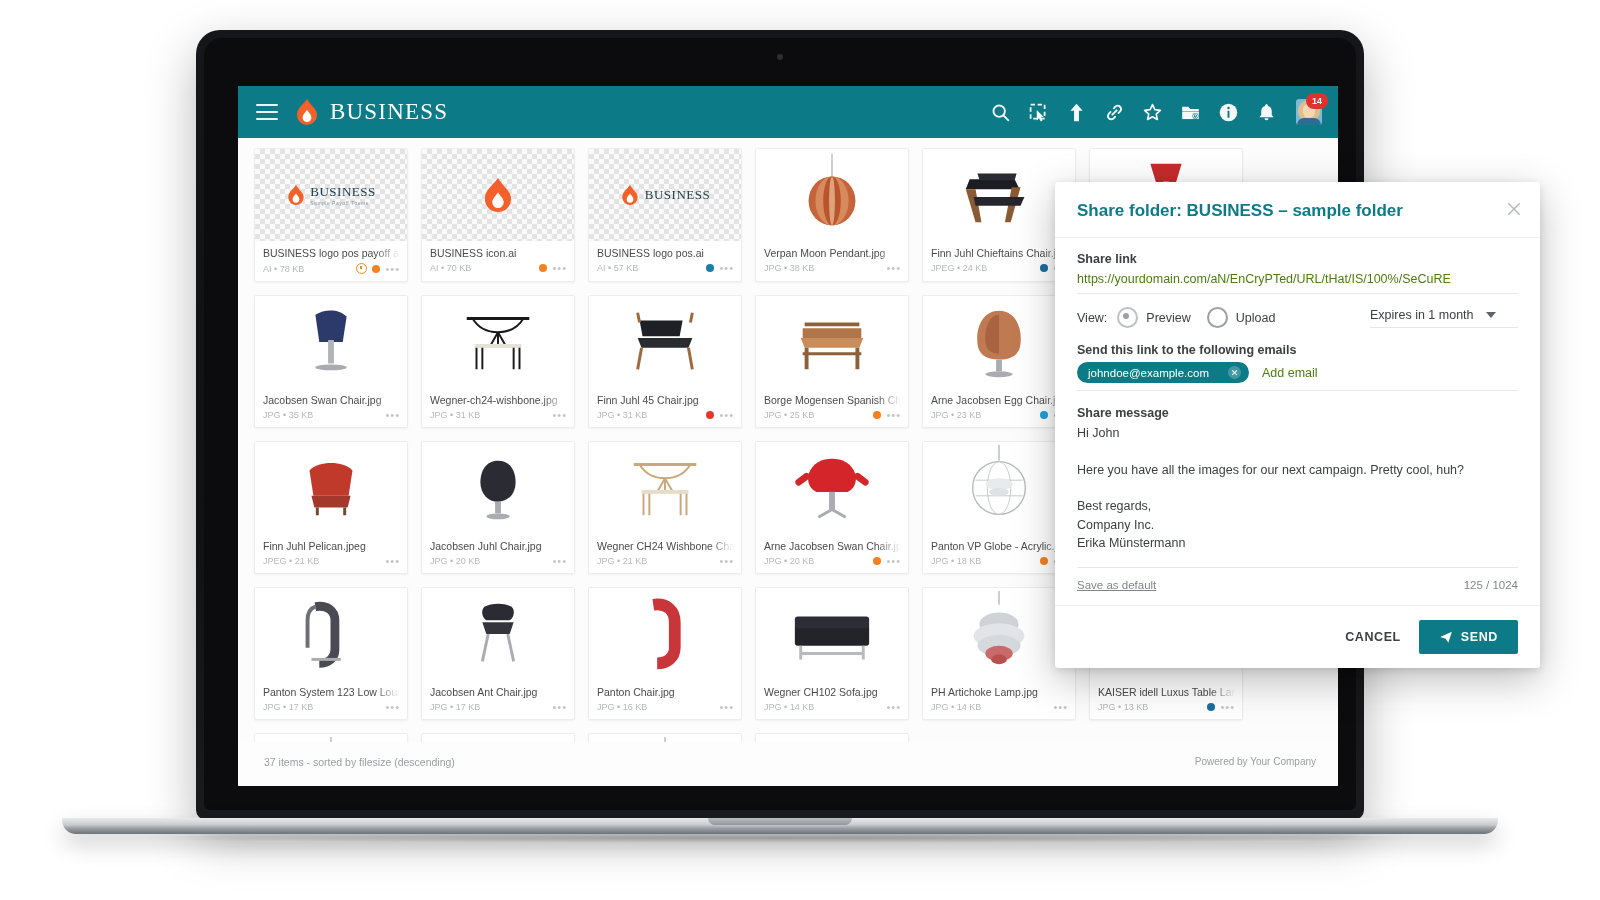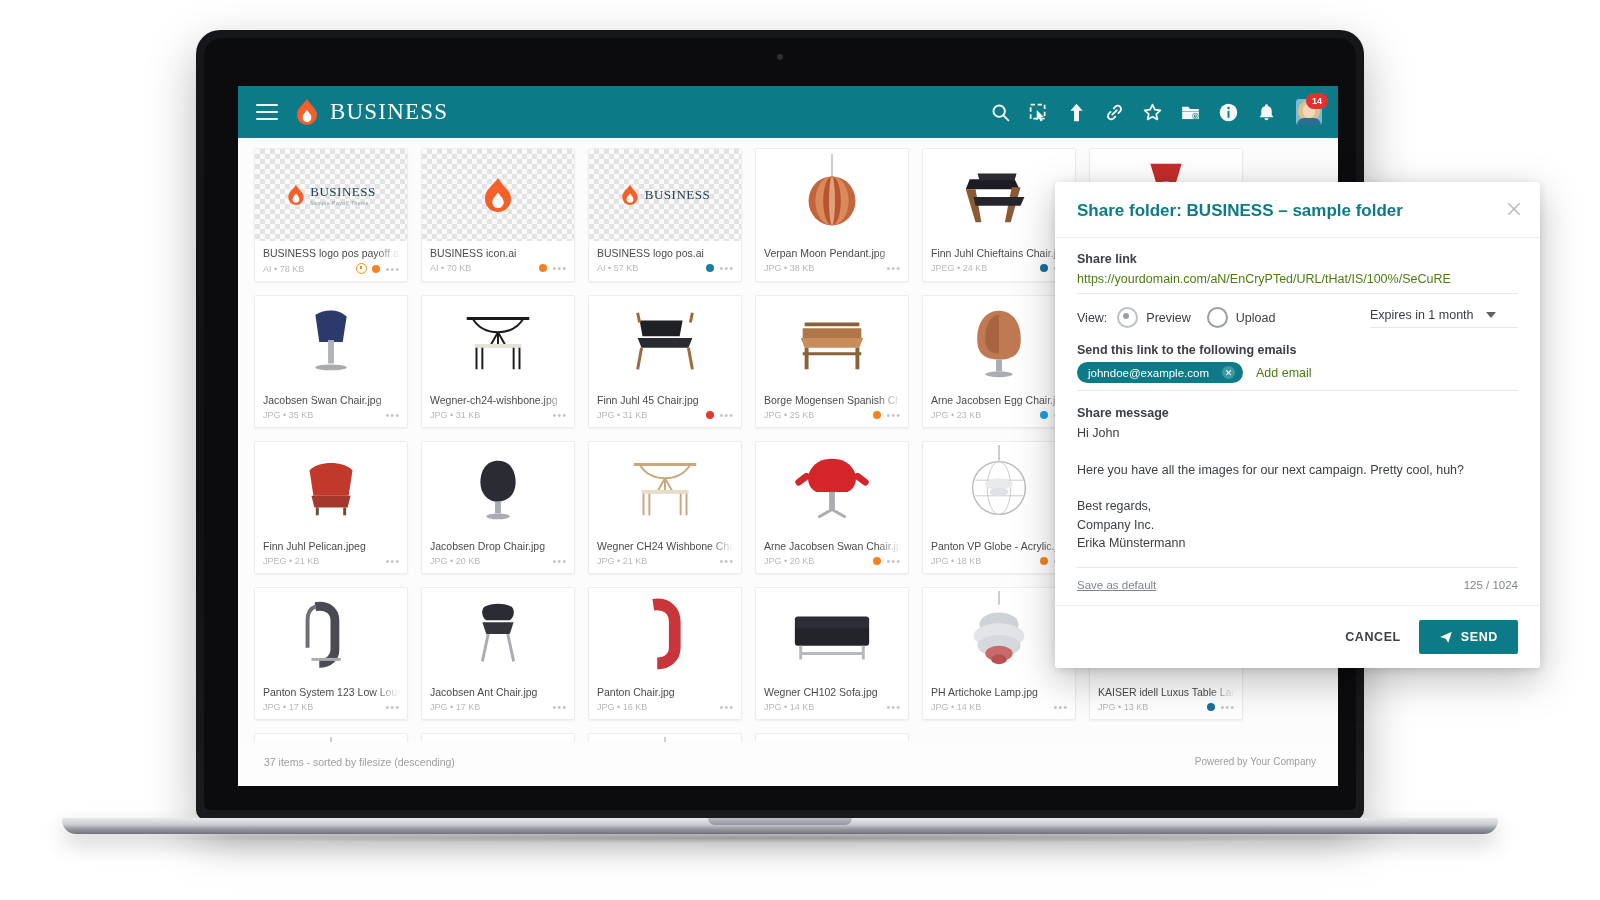--- a/index.html
+++ b/index.html
@@ -102,21 +102,21 @@
   .vlabel{font-size:12.5px;color:#3c4043;margin-right:10px;}
   .radio{width:17px;height:17px;border-radius:50%;border:2px solid #9aa0a6;display:inline-block;position:relative;cursor:pointer;}
   .radio.on{border-color:#bdc1c6;}
   .radio.on:after{content:"";position:absolute;left:3.5px;top:3.5px;width:6px;height:6px;border-radius:50%;background:#9aa0a6;}
   .ropt{font-size:12.5px;color:#3c4043;margin:0 16px 0 8px;}
   .expire{margin-left:auto;display:flex;align-items:center;gap:12px;border-bottom:1px solid #e6e8ea;padding-bottom:5px;min-width:148px;cursor:pointer;}
   .expire span{font-size:12.5px;color:#3c4043;}
   .caret{width:0;height:0;border-left:5px solid transparent;border-right:5px solid transparent;border-top:6px solid #5f6368;}
   .sec{margin-top:15px;}
   .chiprow{display:flex;align-items:center;padding-bottom:7px;border-bottom:1px solid #e6e8ea;margin-top:5px;}
-  .chip{background:#0d7b87;color:#fff;font-size:11.5px;border-radius:11px;padding:4px 8px 4px 11px;display:flex;align-items:center;gap:13px;}
+  .chip{background:#0d7b87;color:#fff;font-size:11.5px;border-radius:11px;padding:4px 8px 4px 11px;display:flex;align-items:center;gap:19px;}
   .chip-x{width:13px;height:13px;border-radius:50%;background:rgba(255,255,255,.22);display:flex;align-items:center;justify-content:center;font-size:9px;cursor:pointer;}
   .addmail{font-size:12.5px;color:#4d7c0f;margin-left:13px;}
   .msg{margin-top:2px;}
   .msg p{margin:0;font-size:12.5px;color:#3c4043;line-height:18.5px;}
   .msg .gap{height:18px;}
   .msgfoot{display:flex;align-items:center;margin-top:14px;padding-top:11px;border-top:1px solid #e6e8ea;padding-bottom:14px;}
   .savedef{font-size:11.5px;color:#80868b;text-decoration:underline;cursor:pointer;}
   .count{margin-left:auto;font-size:11.5px;color:#80868b;}
   .dlg-foot{border-top:1px solid #eceef0;padding:14px 22px;display:flex;justify-content:flex-end;align-items:center;gap:6px;}
   .btn-cancel{font-size:12.5px;color:#3c4043;letter-spacing:.6px;font-weight:700;padding:8px 12px;cursor:pointer;background:none;border:none;font-family:inherit;}
@@ -459,21 +459,21 @@
               </div>
               <div class="tile">
                 <div class="thumb ">
                   <svg viewBox="0 0 120 88" width="118" height="86">
                     <path d="M60 16c12 0 18 10 18 22s-8 20-18 20-18-8-18-20 6-22 18-22z" fill="#2b2b33"></path>
                     <rect x="57" y="58" width="6" height="12" fill="#a9acb1"></rect>
                     <ellipse cx="60" cy="73" rx="12" ry="3" fill="#a9acb1"></ellipse>
                   </svg>
                 </div>
                 <div class="meta">
-                  <div class="fname">Jacobsen Drop Chair.jpg</div>
+                  <div class="fname">Jacobsen Juhl Chair.jpg</div>
                   <div class="frow">
                     <span class="finfo">JPG • 20 KB</span>
                     <span class="fmarks">
                       <span class="ell">•••</span>
                     </span>
                   </div>
                 </div>
               </div>
               <div class="tile">
                 <div class="thumb ">

